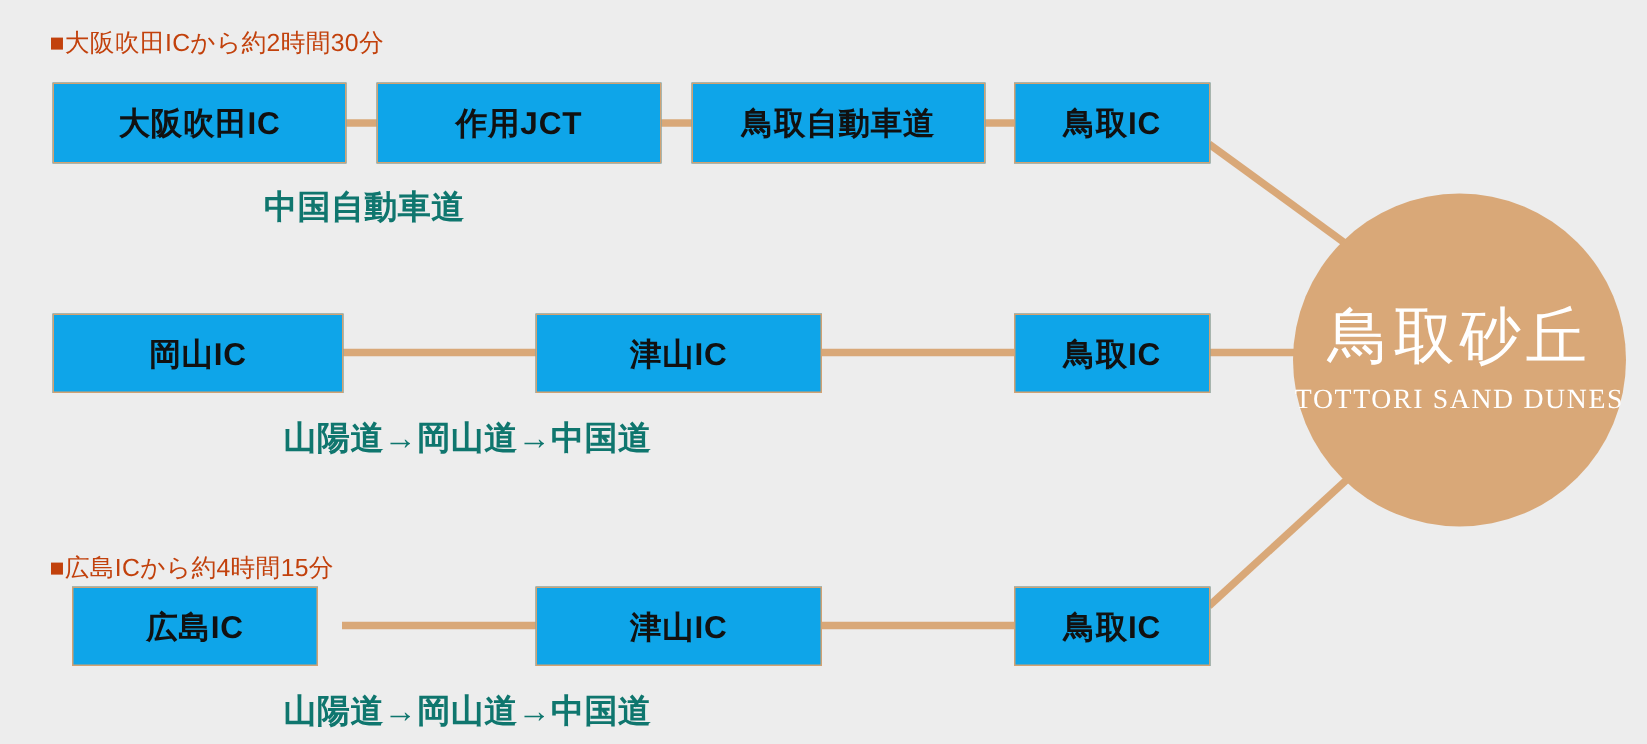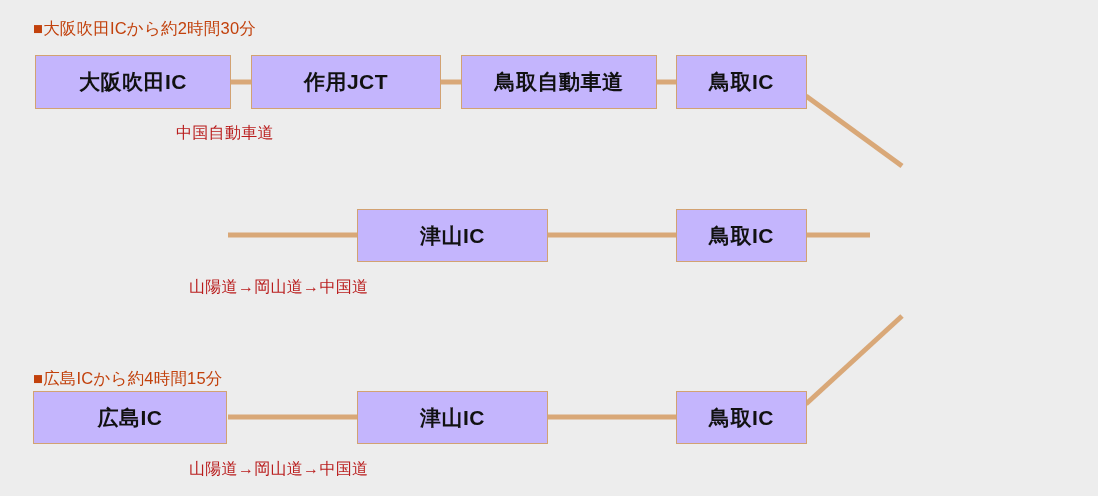--- a/index.html
+++ b/index.html
@@ -21,39 +21,39 @@
     position: absolute;
     font-size: 16.5px;
     color: #c2410c;
     letter-spacing: 0.2px;
     white-space: nowrap;
     font-weight: 400;
   }
 
   .node-box {
     position: absolute;
-    background: #c4b5fd;
+    background: #0ea5e9;
     border: 1.5px solid #d2a272;
     display: flex;
     align-items: center;
     justify-content: center;
   }
   .node-label {
     font-size: 21px;
     font-weight: 700;
     color: #111111;
     letter-spacing: 0.5px;
     white-space: nowrap;
   }
 
   .route-caption {
     position: absolute;
-    font-size: 16px;
-    font-weight: 400;
-    color: #b91c1c;
+    font-size: 22px;
+    font-weight: 700;
+    color: #0f766e;
     white-space: nowrap;
     letter-spacing: 0.3px;
   }
 
   .dest-circle {
     position: absolute;
     border-radius: 50%;
     background: #d9a878;
     display: flex;
     flex-direction: column;
@@ -112,37 +112,44 @@
   <div class="node-box" style="left:461px; top:55px; width:196px; height:54px;">
     <span class="node-label">鳥取自動車道</span>
   </div>
   <div class="node-box" style="left:676px; top:55px; width:131px; height:54px;">
     <span class="node-label">鳥取IC</span>
   </div>
 
   <div class="route-caption" style="left:176px; top:123px;">中国自動車道</div>
 
 
+  <div class="node-box" style="left:35px; top:209px; width:194px; height:53px;">
+    <span class="node-label">岡山IC</span>
+  </div>
   <div class="node-box" style="left:357px; top:209px; width:191px; height:53px;">
     <span class="node-label">津山IC</span>
   </div>
   <div class="node-box" style="left:676px; top:209px; width:131px; height:53px;">
     <span class="node-label">鳥取IC</span>
   </div>
 
   <div class="route-caption" style="left:189px; top:277px;">山陽道→岡山道→中国道</div>
 
   <div class="route-heading" style="left:33px; top:354px;margin-top:14px;">■広島ICから約4時間15分</div>
 
-  <div class="node-box" style="left:33px; top:391px; width:194px; height:53px;">
+  <div class="node-box" style="left:48px; top:391px; width:164px; height:53px;">
     <span class="node-label">広島IC</span>
   </div>
   <div class="node-box" style="left:357px; top:391px; width:191px; height:53px;">
     <span class="node-label">津山IC</span>
   </div>
   <div class="node-box" style="left:676px; top:391px; width:131px; height:53px;">
     <span class="node-label">鳥取IC</span>
   </div>
 
   <div class="route-caption" style="left:189px; top:459px;">山陽道→岡山道→中国道</div>
 
+  <div class="dest-circle" style="left:862px; top:129px; width:222px; height:222px;">
+    <div class="dest-title-jp">鳥取砂丘</div>
+    <div class="dest-title-en">TOTTORI SAND DUNES</div>
+  </div>
 
 </div>
 
 </body></html>

